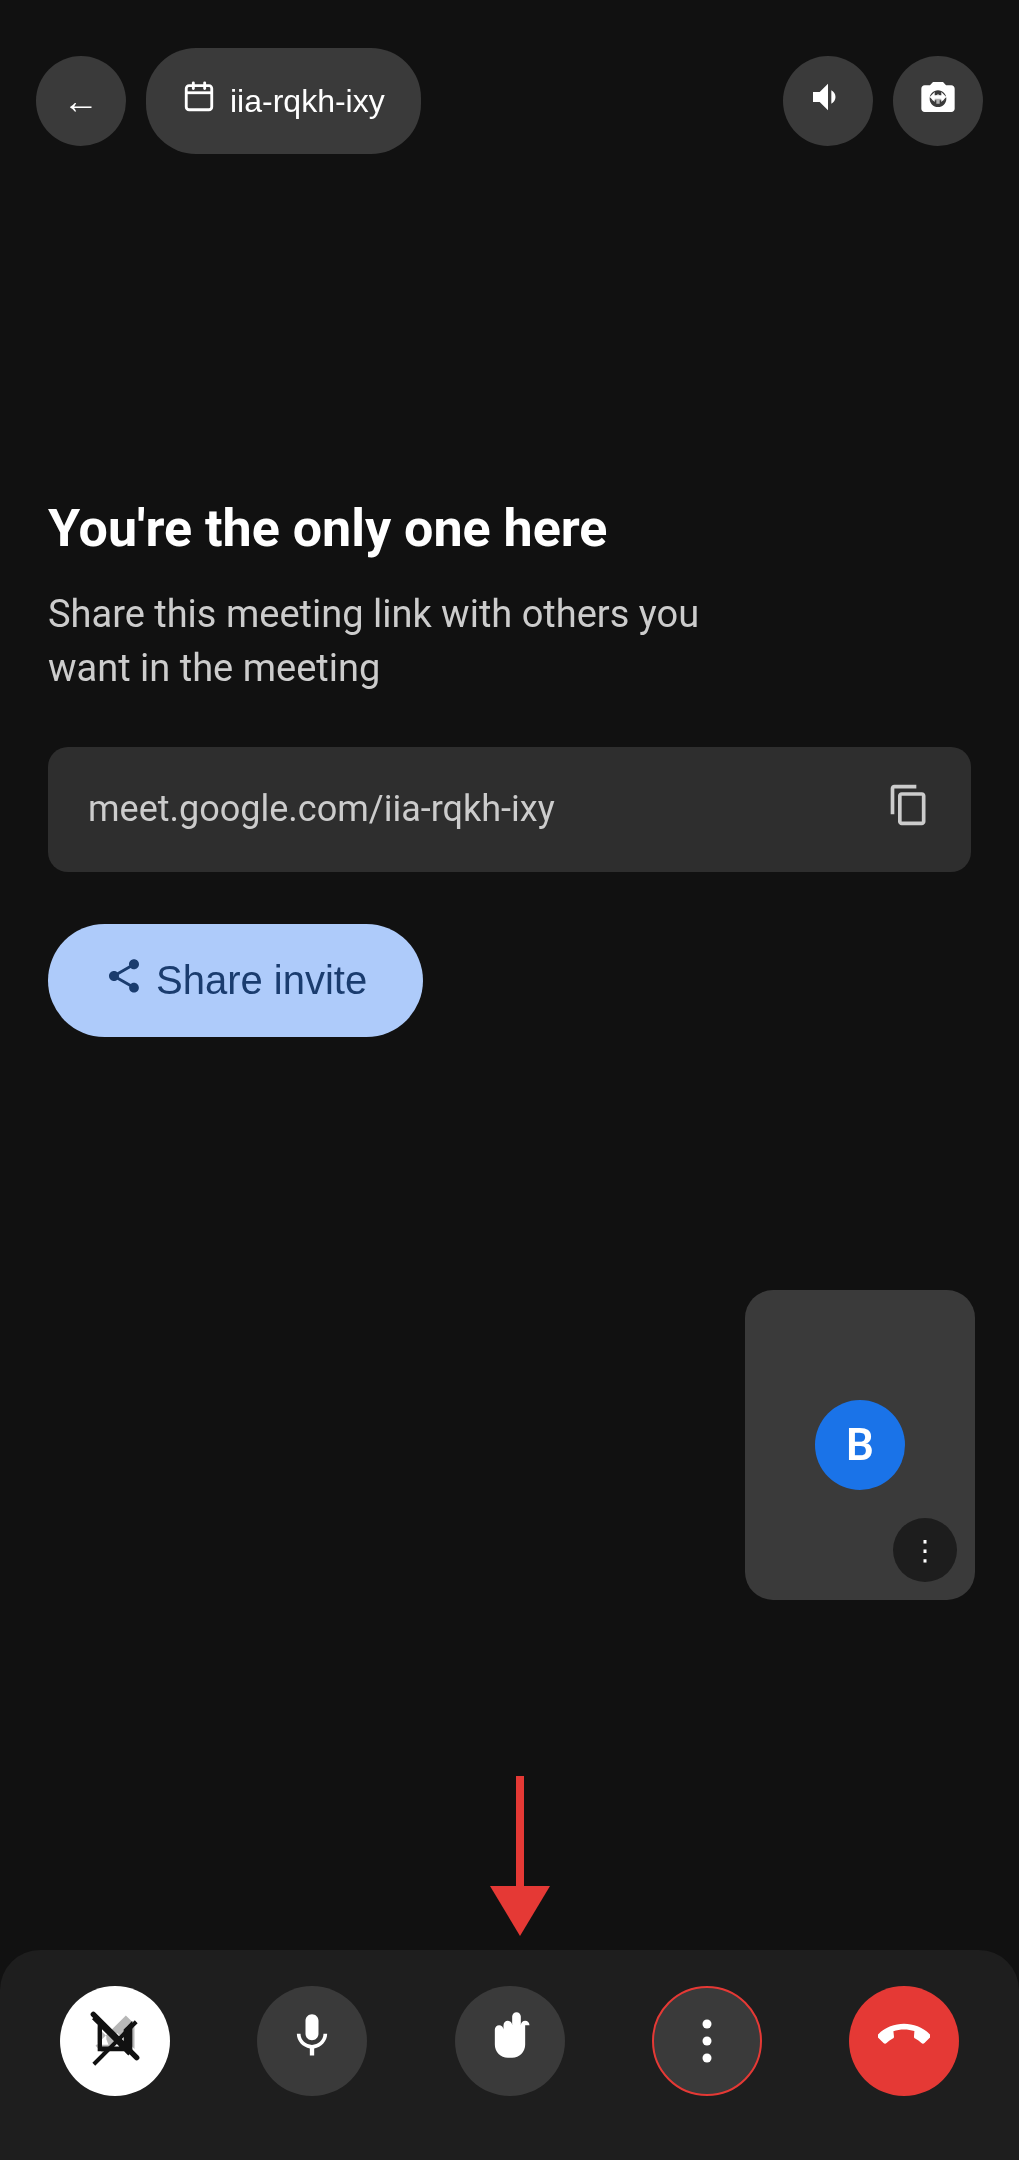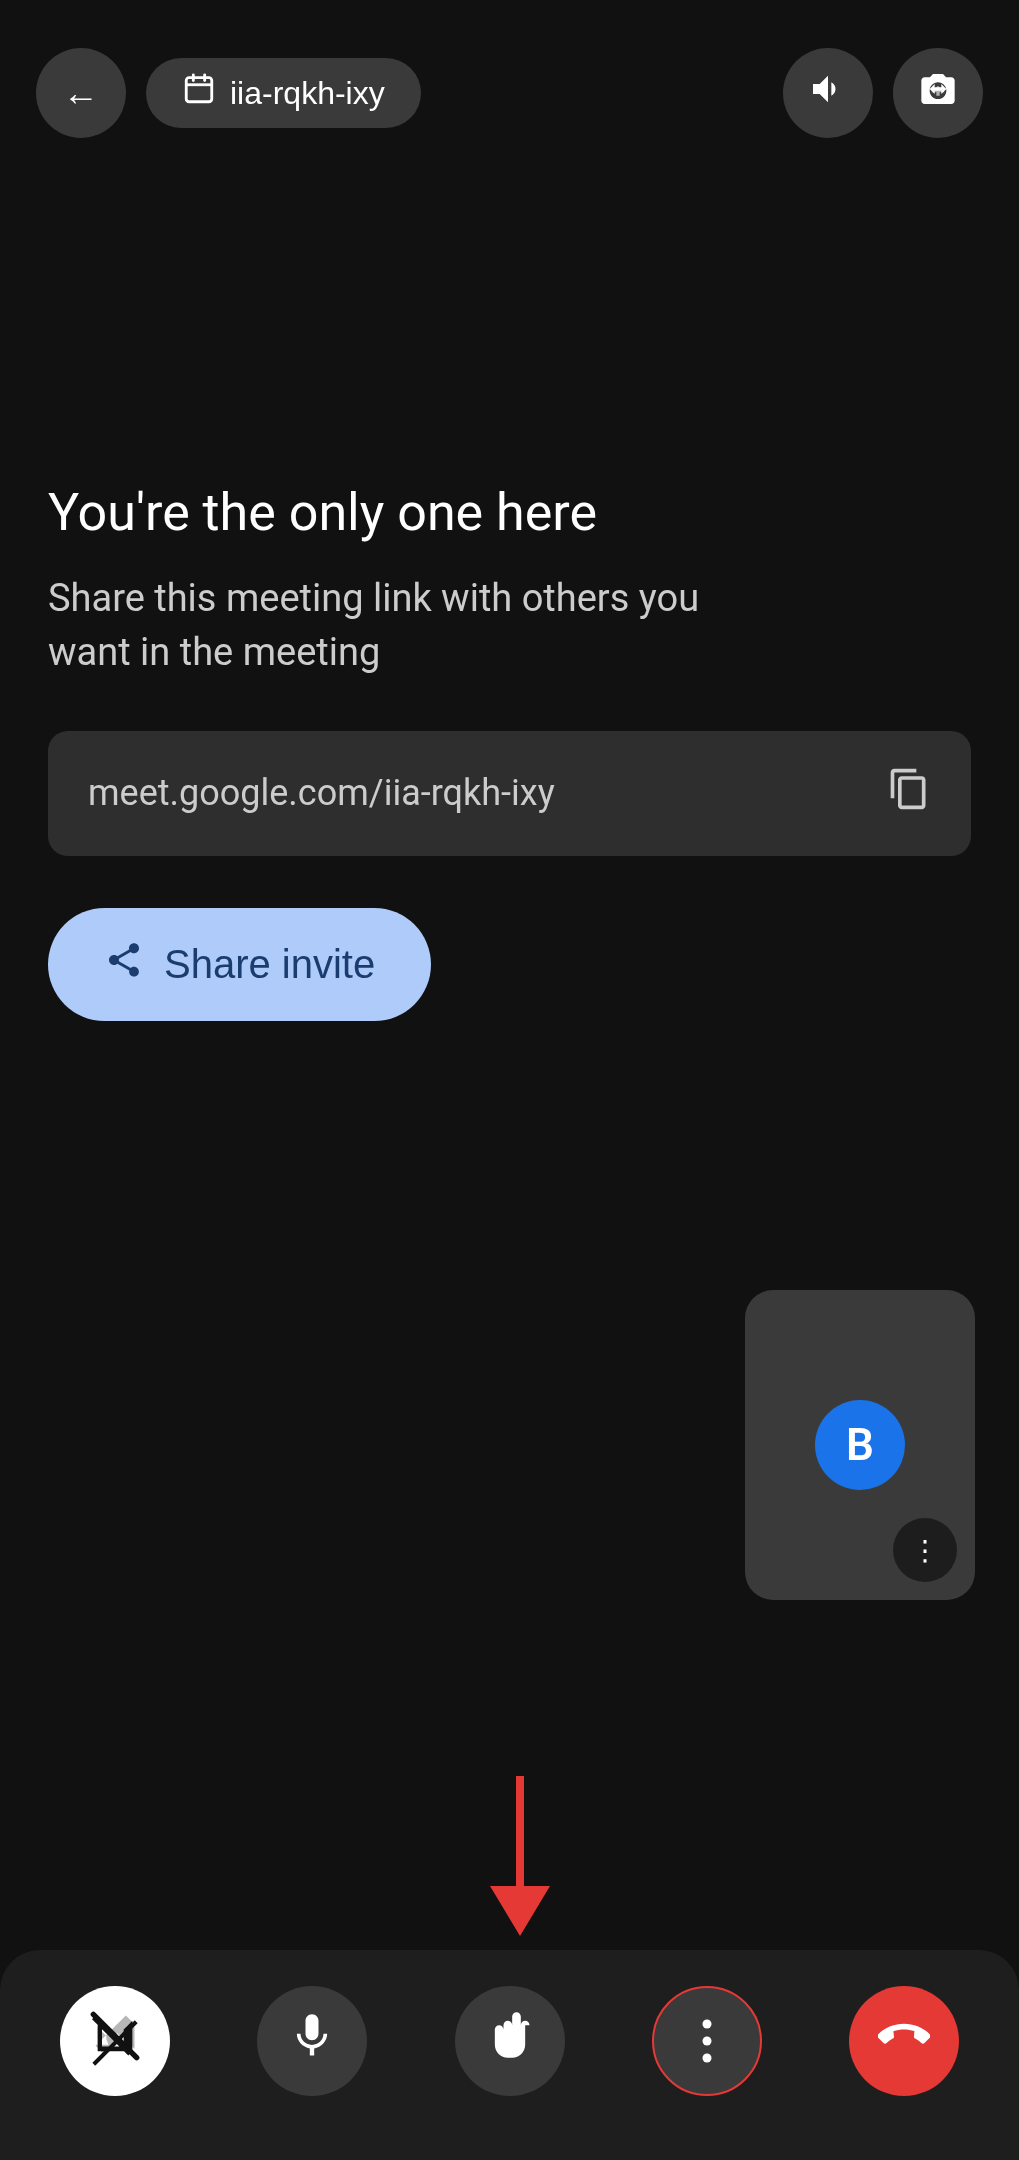--- a/index.html
+++ b/index.html
@@ -53,35 +53,35 @@
       display: flex;
       align-items: center;
       gap: 14px;
       background: #3a3a3a;
       border: none;
       border-radius: 50px;
       padding: 18px 36px;
       color: #ffffff;
       font-size: 32px;
       cursor: pointer;
-      height: 70px;
+      height: 106px;
     }
 
     .calendar-icon {
       font-size: 34px;
     }
 
     
     .main-content {
       padding: 320px 48px 0 48px;
     }
 
     .alone-title {
       font-size: 52px;
-      font-weight: 400;
+      font-weight: 700;
       color: #ffffff;
       margin-bottom: 28px;
       line-height: 1.2;
     }
 
     .alone-subtitle {
       font-size: 38px;
       color: #cccccc;
       font-weight: 400;
       line-height: 1.4;
@@ -118,21 +118,21 @@
       background: #aecbfa;
       border: none;
       border-radius: 60px;
       padding: 32px 56px;
       font-size: 40px;
       font-weight: 500;
       color: #1a3c6e;
       cursor: pointer;
       display: flex;
       align-items: center;
-      gap: 20px;
+      gap: 12px;
     }
 
     .share-icon {
       font-size: 38px;
       color: #1a3c6e;
     }
 
     
     .self-video {
       position: absolute;

